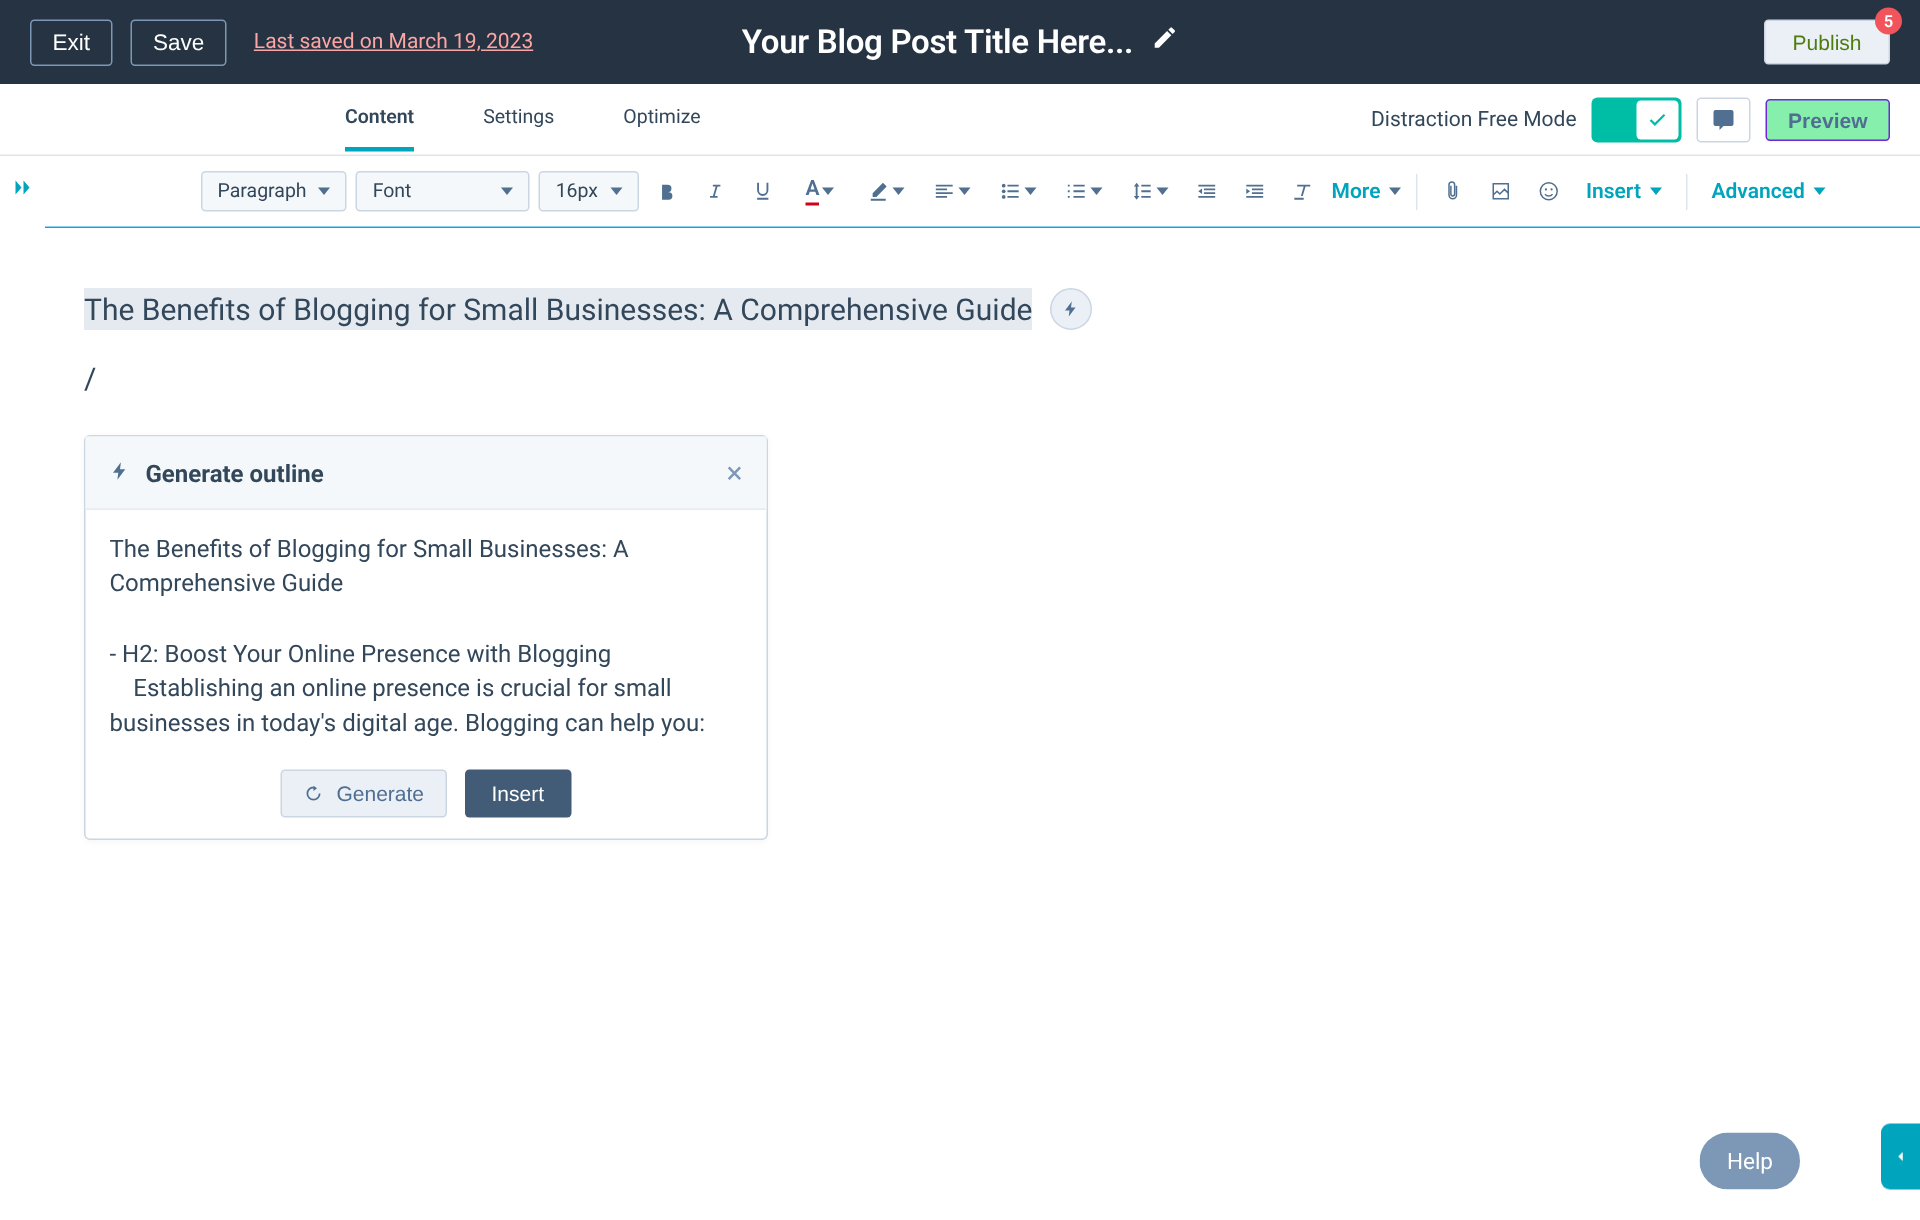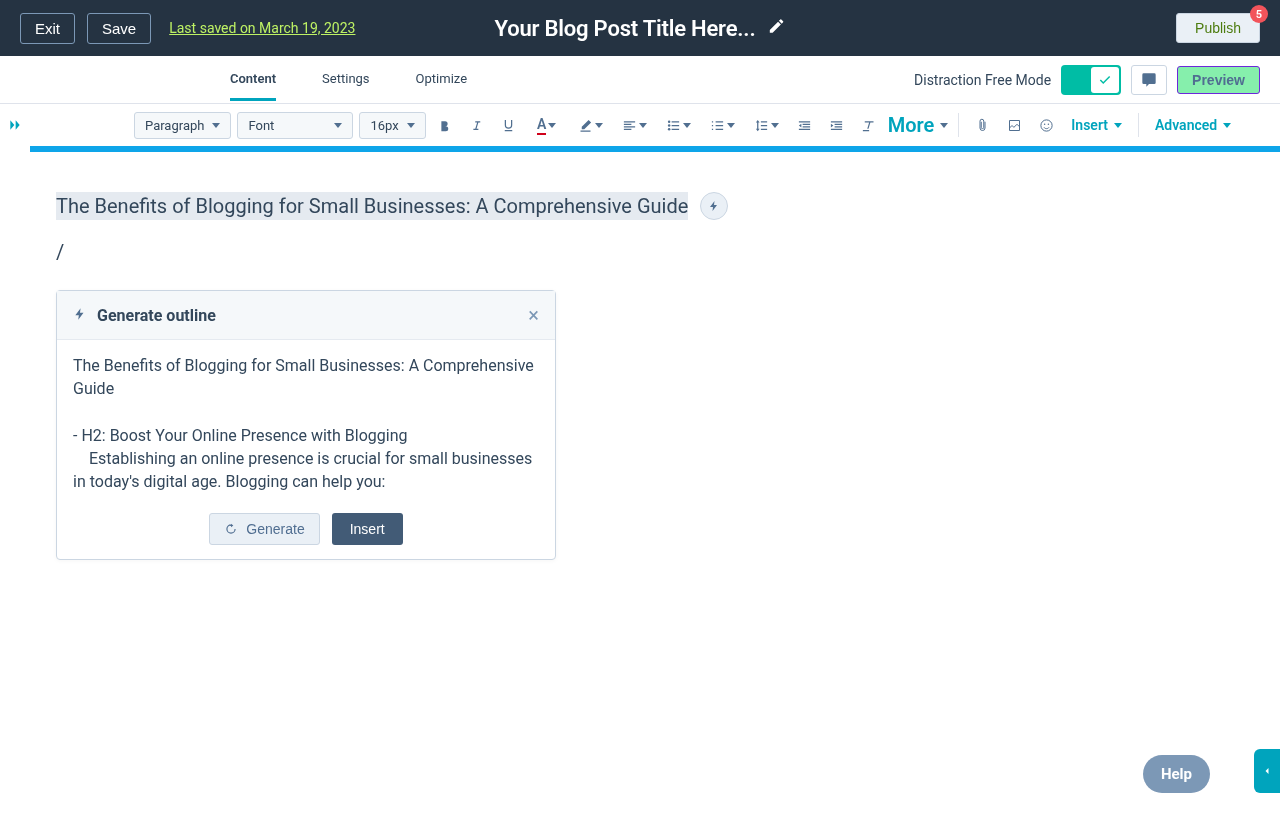--- a/index.html
+++ b/index.html
@@ -5,24 +5,24 @@
   * { box-sizing: border-box; margin: 0; padding: 0; }
   html, body { width: 1280px; height: 813px; font-family: -apple-system, BlinkMacSystemFont, "Segoe UI", Roboto, Helvetica, Arial, sans-serif; color: #33475b; background: #fff; }
   
   .topbar {
     display: flex; align-items: center; height: 56px; background: #253342; color: #fff; padding: 0 20px; gap: 12px; position: relative;
   }
   .btn-outline {
     background: transparent; border: 1px solid #7c98b6; color: #fff; padding: 6px 14px; border-radius: 3px; font-size: 15px; cursor: pointer;
   }
   .topbar .saved {
-    color: #bef264; font-size: 14px; margin-left: 6px;
+    color: #fca5a5; font-size: 14px; margin-left: 6px;
   }
   .topbar .title-wrap {
-    position: absolute; left: 50%; transform: translateX(-50%); display: flex; align-items: center; gap: 12px;
+    position: absolute; left: 50%; transform: translateX(-50%); display: flex; gap: 12px;
   }
   .topbar .title {
     font-size: 22px; font-weight: 600; color: #fff; letter-spacing: -0.2px;
   }
   .pencil-icon svg { fill: #fff; width: 18px; height: 18px; }
   .topbar .right { margin-left: auto; position: relative; }
   .btn-publish {
     background: #eaf0f6; color: #4d7c0f; border: 1px solid #cbd6e2; padding: 6px 18px; border-radius: 3px; font-size: 14px;
   }
   .badge {
@@ -51,71 +51,71 @@
   .btn-preview {
     border: 1px solid #6d28d9; background: #86efac; color: #506e91; padding: 5px 14px; border-radius: 3px; font-size: 14px; cursor: pointer; font-weight: bold;
   }
   
   .editor-area { display: flex; }
   .collapse-handle {
     width: 30px; height: 30px; margin-top: 6px; display: flex; align-items: center; justify-content: center; cursor: pointer;
   }
   .collapse-handle svg { fill: #00a4bd; width: 16px; height: 16px; }
   .toolbar {
-    flex: 1; display: flex; align-items: center; height: 48px; border-bottom: 6px solid #0ea5e9; padding: 0 8px; gap: 6px;
+    flex: 1; display: flex; align-items: center; height: 48px; border-bottom: 1px solid #0ea5e9; padding: 0 8px; gap: 6px;
     background: #fff;
   }
   .select-box {
     display: flex; align-items: center; border: 1px solid #cbd6e2; border-radius: 3px; padding: 5px 10px; font-size: 13px; color: #33475b; gap: 8px; cursor: pointer; background: #f5f8fa;
   }
   .select-box.wide { width: 116px; justify-content: space-between; }
   .caret { width: 0; height: 0; border-left: 4px solid transparent; border-right: 4px solid transparent; border-top: 5px solid #516f90; }
   .toolbar .tb-btn {
     width: 26px; height: 28px; display: flex; align-items: center; justify-content: center; cursor: pointer; border-radius: 3px;
   }
   .toolbar .tb-btn svg { fill: #516f90; width: 15px; height: 15px; }
   .toolbar .tb-btn.wcaret { width: 38px; gap:2px; }
   .divider { width: 1px; height: 24px; background: #dfe3eb; margin: 0 4px; }
   .tb-text-btn { color: #00a4bd; font-weight: 600; font-size: 14px; display: flex; align-items: center; gap: 6px; cursor: pointer; padding: 0 6px; }
   .tb-text-btn .caret { border-top-color: #00a4bd; }
-  .tb-text-more { color: #00a4bd; font-weight: 600; font-size: 20px; display: flex; align-items: center; gap: 6px; cursor:pointer; }
+  .tb-text-more { color: #00a4bd; font-weight: 600; font-size: 14px; display: flex; align-items: center; gap: 6px; cursor:pointer; }
   .canvas { padding: 40px 26px 26px 26px; min-height: 660px; background: #fff; position: relative; }
   .headline {
     font-size: 20px; color: #33475b; background: #e5eaf0; display: inline; padding: 2px 0;
   }
   .headline-row { display: flex; align-items: center; gap: 12px; }
   .lightning-chip {
     width: 28px; height: 28px; border-radius: 50%; background: #eaf0f6; border: 1px solid #cbd6e2; display: flex; align-items: center; justify-content: center;
   }
   .lightning-chip svg { fill: #516f90; width: 12px; height: 12px; }
   .slash { font-size: 20px; color: #33475b; margin-top: 20px; }
   
   .card {
-    width: 500px; border: 1px solid #cbd6e2; border-radius: 4px; background: #fff; margin-top: 26px; box-shadow: 0 1px 4px rgba(0,0,0,0.04);
+    width: 456px; border: 1px solid #cbd6e2; border-radius: 4px; background: #fff; margin-top: 26px; box-shadow: 0 1px 4px rgba(0,0,0,0.04);
   }
   .card-header {
     display: flex; align-items: center; gap: 10px; padding: 14px 16px; background: #f5f8fa; border-bottom: 1px solid #e5eaf0;
   }
   .card-header .title2 { font-size: 16px; font-weight: 700; color: #33475b; }
   .card-header .close { margin-left: auto; cursor: pointer; color: #7c98b6; font-size: 20px; line-height: 1; }
   .card-body { padding: 14px 16px 10px 16px; font-size: 16px; color: #33475b; line-height: 1.45; }
   .card-body .blk { display:block; margin-top: 0; white-space: pre-wrap; }
   .card-footer {
     display: flex; gap: 12px; justify-content: center; padding: 10px 14px 14px 14px;
   }
   .btn-generate {
     display: flex; align-items: center; gap: 8px; border: 1px solid #cbd6e2; background: #eaf0f6; color: #506e91; padding: 7px 14px; border-radius: 3px; font-size: 14px; cursor: pointer;
   }
   .btn-generate svg { fill: #506e91; width: 14px; height: 14px; }
   .btn-insert {
     background: #425b76; color: #fff; border: none; padding: 7px 18px; border-radius: 3px; font-size: 14px; cursor: pointer;
   }
   
   .help-bubble {
-    position: fixed; right: 70px; bottom: 20px; background: #7c98b6; color: #fff; border-radius: 22px; padding: 10px 18px; font-weight: 700; font-size: 15px; cursor: pointer;
+    position: fixed; right: 80px; bottom: 20px; background: #7c98b6; color: #fff; border-radius: 22px; padding: 10px 18px; font-weight: 400; font-size: 15px; cursor: pointer;
   }
   .chev-tab {
     position: fixed; right: 0; bottom: 20px; width: 26px; height: 44px; background: #00a4bd; border-radius: 6px 0 0 6px; display: flex; align-items: center; justify-content: center; cursor: pointer;
   }
   .chev-tab svg { fill: #fff; width: 12px; height: 12px; }
   .color-a-under { border-bottom: 2px solid #d0021b; padding-bottom:1px; }
 </style>
 </head>
 <body>
 

